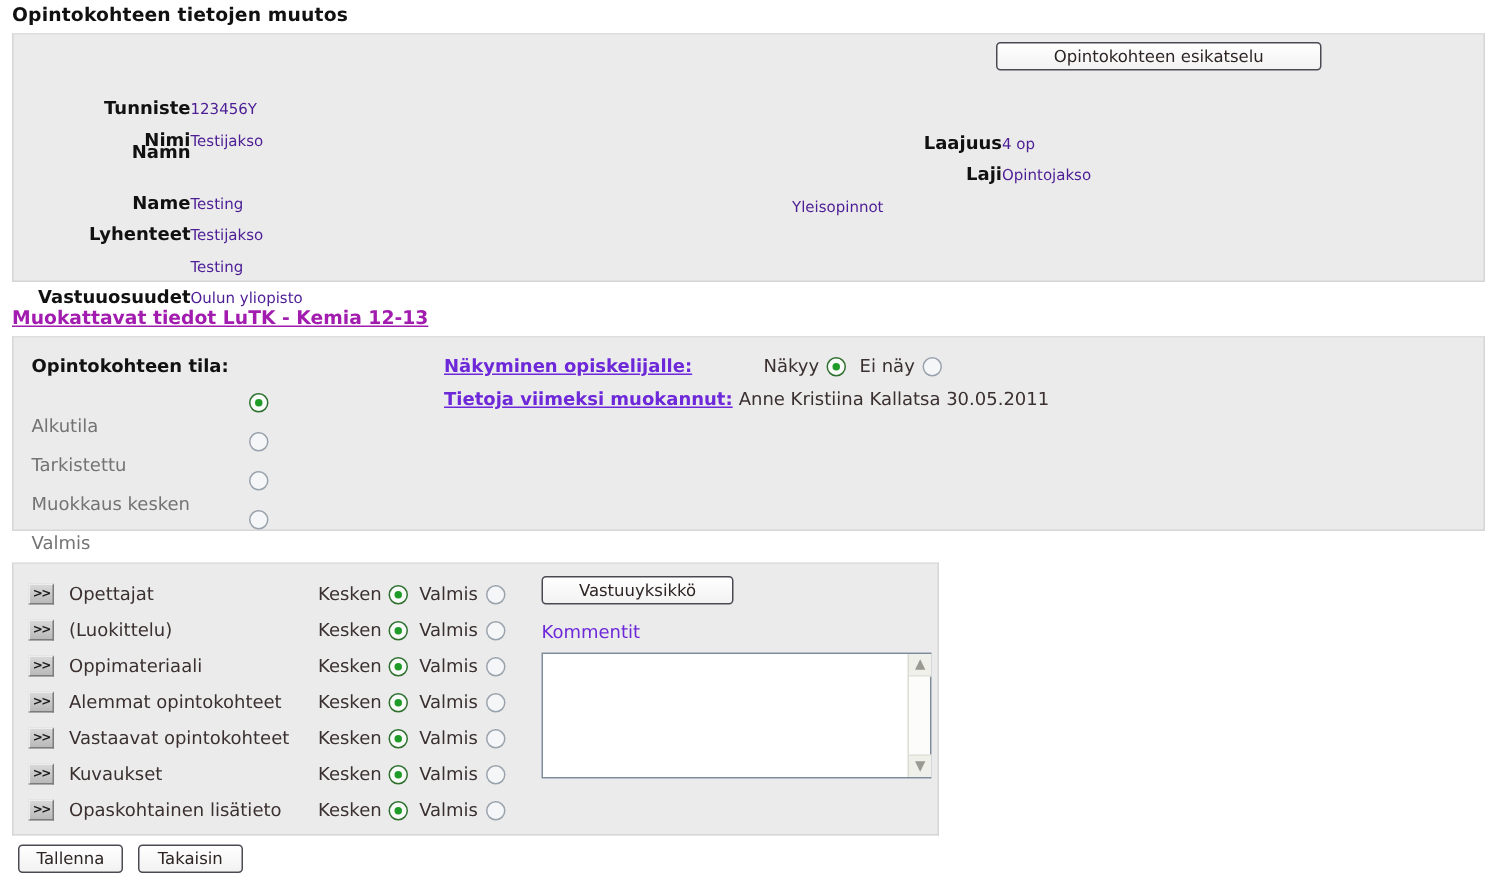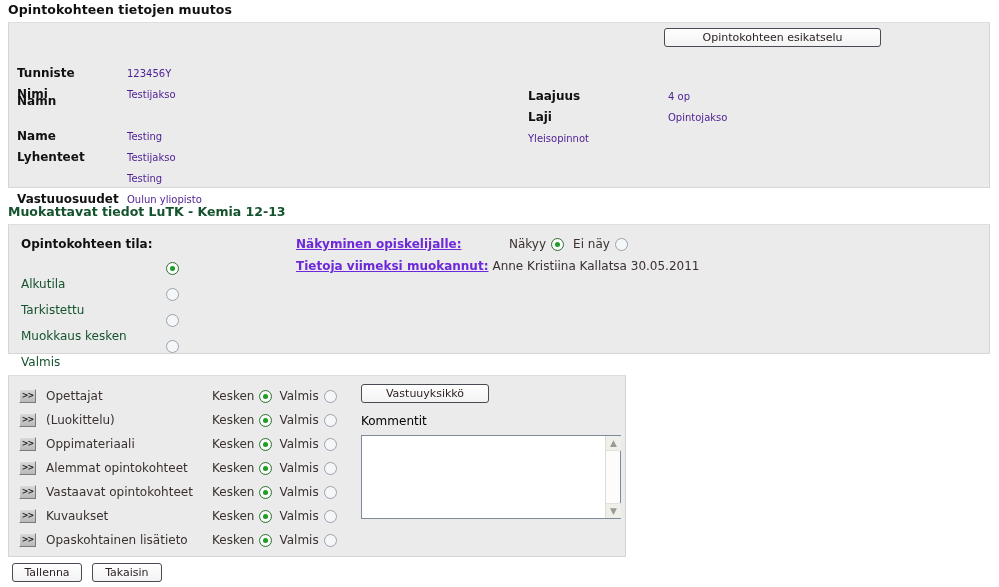--- a/index.html
+++ b/index.html
@@ -26,21 +26,21 @@
   }
 
   
   .panel {
     position: absolute;
     background: #ebebeb;
     border: 1px solid #d6d6d6;
     border-top-color: #dedede;
   }
 
-  #panel-info { left: 8px; top: 22px; width: 982px; height: 166px; }
+  #panel-info { left: 8px; top: 22px; width: 982px; height: 166px; text-align: right; }
   #panel-edit { left: 8px; top: 224px; width: 982px; height: 130px; }
   #panel-sections { left: 8px; top: 375px; width: 618px; height: 182px; }
 
   
   .info-left { position: absolute; left: 8px; top: 6px; }
   .info-right { position: absolute; left: 519px; top: 29px; }
 
   .kv {
     display: flex;
     align-items: baseline;
@@ -95,40 +95,41 @@
     padding: 1px 4px;
     margin-right: 6px;
   }
 
   
   .section-heading {
     position: absolute;
     left: 8px; top: 204px;
     font-size: 12.5px;
     font-weight: bold;
-    color: #14532d;
+    color: #a21caf;
+    text-decoration: underline;
   }
 
   
   .edit-status { position: absolute; left: 12px; top: 8px; }
   .edit-status .title {
     font-weight: bold;
     font-size: 12px;
     color: #111111;
     height: 22px;
     line-height: 22px;
   }
   .status-row {
     display: flex;
     align-items: center;
     height: 26px;
   }
   .status-row .lbl {
     width: 145px;
-    color: #14532d;
+    color: #737373;
     font-size: 12px;
     margin-top: 32px;
   }
 
   .edit-visibility { position: absolute; left: 287px; top: 8px; }
   .vis-row {
     display: flex;
     align-items: center;
     height: 22px;
   }
@@ -217,21 +218,21 @@
     color: #3b3030;
     white-space: nowrap;
   }
   .sec-row .opt .t { margin-right: 5px; }
   .sec-row .opt.second { margin-left: 7px; }
 
   
   .comments-wrap { position: absolute; left: 361px; top: 414px; }
   .comments-label {
     font-size: 12px;
-    color: #000000;
+    color: #6d28d9;
     height: 18px;
   }
   .ta-box {
     position: relative;
     width: 260px; height: 84px;
     background: #ffffff;
     border: 1px solid #7e8a99;
     margin-top: 3px;
   }
   .ta-text {

